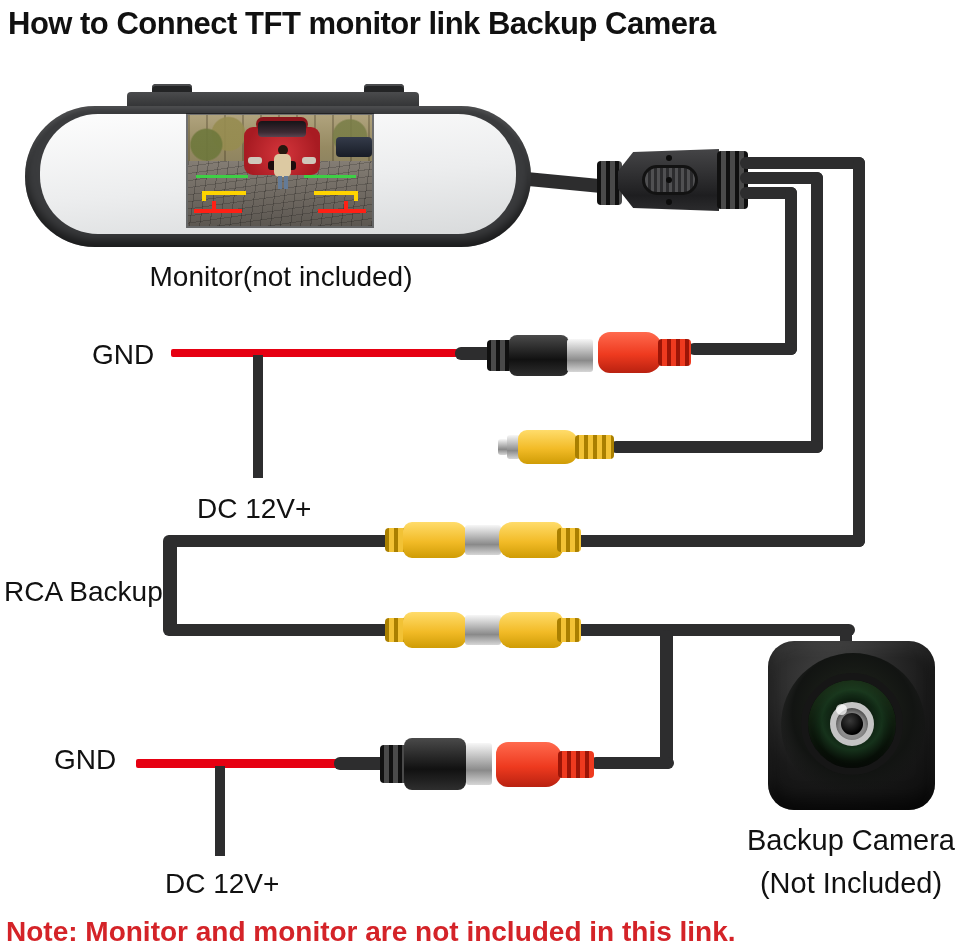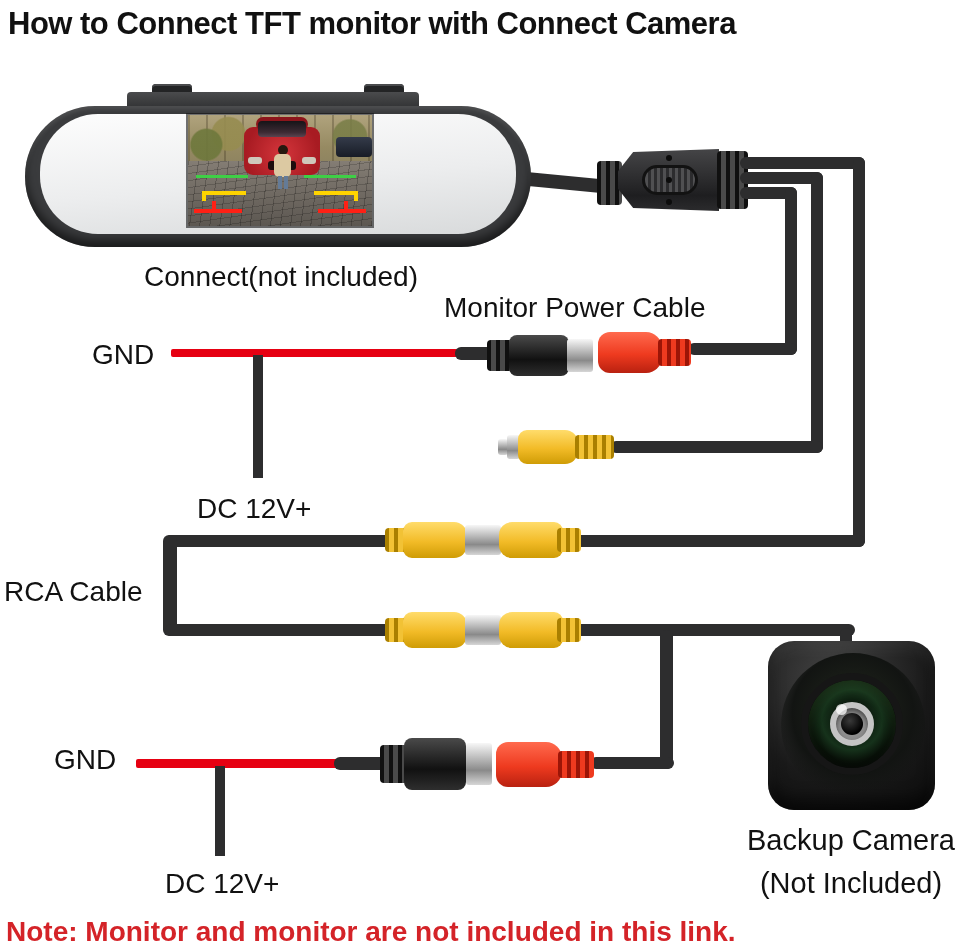--- a/index.html
+++ b/index.html
@@ -82,21 +82,21 @@
     border:6px solid #c4c4c4;background:#8e8e8e;box-shadow:inset 0 3px 5px rgba(0,0,0,.5);}
   .cam-pupil{position:absolute;left:841px;top:713px;width:22px;height:22px;border-radius:50%;
     background:radial-gradient(circle at 40% 35%, #3a3a3a, #000 70%);}
   .cam-glint{position:absolute;left:836px;top:704px;width:11px;height:11px;border-radius:50%;background:rgba(255,255,255,.75);}
 </style>
 </head>
 <body>
 
 <div id="canvas">
 
-  <div class="title">How to Connect TFT monitor with Connect Camera</div>
+  <div class="title">How to Connect TFT monitor link Backup Camera</div>
 
   <div class="clip" style="left:152px;"></div>
   <div class="clip" style="left:364px;"></div>
   <div class="bracket"></div>
 
   <div class="cab" style="left:520px;top:176px;width:98px;height:14px;transform:rotate(5.5deg);"></div>
   <div class="mirror-body">
     <div class="mirror-face"></div>
   </div>
 
@@ -142,21 +142,20 @@
 
   <div class="cab" style="left:740px;top:157px;width:125px;height:12px;"></div>
   <div class="cab" style="left:853px;top:157px;width:12px;height:390px;"></div>
   <div class="cab" style="left:740px;top:172px;width:83px;height:12px;"></div>
   <div class="cab" style="left:811px;top:172px;width:12px;height:281px;"></div>
   <div class="cab" style="left:610px;top:441px;width:213px;height:12px;"></div>
   <div class="cab" style="left:740px;top:187px;width:57px;height:12px;"></div>
   <div class="cab" style="left:785px;top:187px;width:12px;height:168px;"></div>
   <div class="cab" style="left:688px;top:343px;width:109px;height:12px;"></div>
 
-  <div class="lbl" style="left:444px;top:292px;">Monitor Power Cable</div>
   <div class="lbl" style="left:92px;top:339px;">GND</div>
   <div class="wire-red" style="left:171px;top:349px;width:287px;height:8px;"></div>
   <div class="cab" style="left:253px;top:355px;width:10px;height:123px;border-radius:0;"></div>
   <div class="lbl" style="left:197px;top:493px;">DC 12V+</div>
   <div class="cab" style="left:455px;top:347px;width:38px;height:13px;"></div>
   <div class="abs" style="left:487px;top:335px;width:106px;height:41px;">
     <div class="ribs-k" style="left:0;top:5px;width:26px;height:31px;"></div>
     <div class="body-k" style="left:22px;top:0;width:60px;height:41px;"></div>
     <div class="ring-s" style="left:80px;top:4px;width:26px;height:33px;"></div>
   </div>
@@ -165,21 +164,21 @@
     <div class="ribs-r" style="left:60px;top:7px;width:33px;height:27px;"></div>
   </div>
 
   <div class="abs" style="left:498px;top:430px;width:116px;height:34px;">
     <div class="ring-s" style="left:0;top:9px;width:10px;height:16px;"></div>
     <div class="ring-s" style="left:9px;top:5px;width:13px;height:24px;"></div>
     <div class="body-y" style="left:20px;top:0;width:60px;height:34px;"></div>
     <div class="ribs-y" style="left:77px;top:5px;width:39px;height:24px;"></div>
   </div>
 
-  <div class="lbl" style="left:4px;top:576px;">RCA Cable</div>
+  <div class="lbl" style="left:4px;top:576px;">RCA Backup</div>
   <div class="cab" style="left:165px;top:535px;width:700px;height:12px;"></div>
   <div class="cab" style="left:163px;top:535px;width:14px;height:101px;"></div>
   <div class="cab" style="left:165px;top:624px;width:690px;height:12px;"></div>
   <div class="cab" style="left:840px;top:628px;width:12px;height:20px;"></div>
   <div class="cab" style="left:660px;top:630px;width:13px;height:139px;"></div>
 
   <div class="abs" style="left:385px;top:522px;width:196px;height:36px;">
     <div class="ribs-y" style="left:0;top:6px;width:24px;height:24px;"></div>
     <div class="body-y" style="left:18px;top:0;width:64px;height:36px;"></div>
     <div class="ring-s" style="left:80px;top:3px;width:36px;height:30px;"></div>
@@ -210,18 +209,18 @@
     <div class="ribs-r" style="left:62px;top:9px;width:36px;height:27px;"></div>
   </div>
 
   <div class="cam-body"></div>
   <div class="cam-dome"></div>
   <div class="cam-lens"></div>
   <div class="cam-ring"></div>
   <div class="cam-pupil"></div>
   <div class="cam-glint"></div>
 
-  <div class="lbl" style="left:120px;top:261px;width:322px;text-align:center;">Connect(not included)</div>
+  <div class="lbl" style="left:120px;top:261px;width:322px;text-align:center;">Monitor(not included)</div>
   <div class="lbl" style="left:700px;top:824px;width:302px;text-align:center;font-size:29px;">Backup Camera</div>
   <div class="lbl" style="left:700px;top:867px;width:302px;text-align:center;font-size:29px;">(Not Included)</div>
   <div class="note">Note: Monitor and monitor are not included in this link.</div>
 
 </div>
 
 </body></html>

